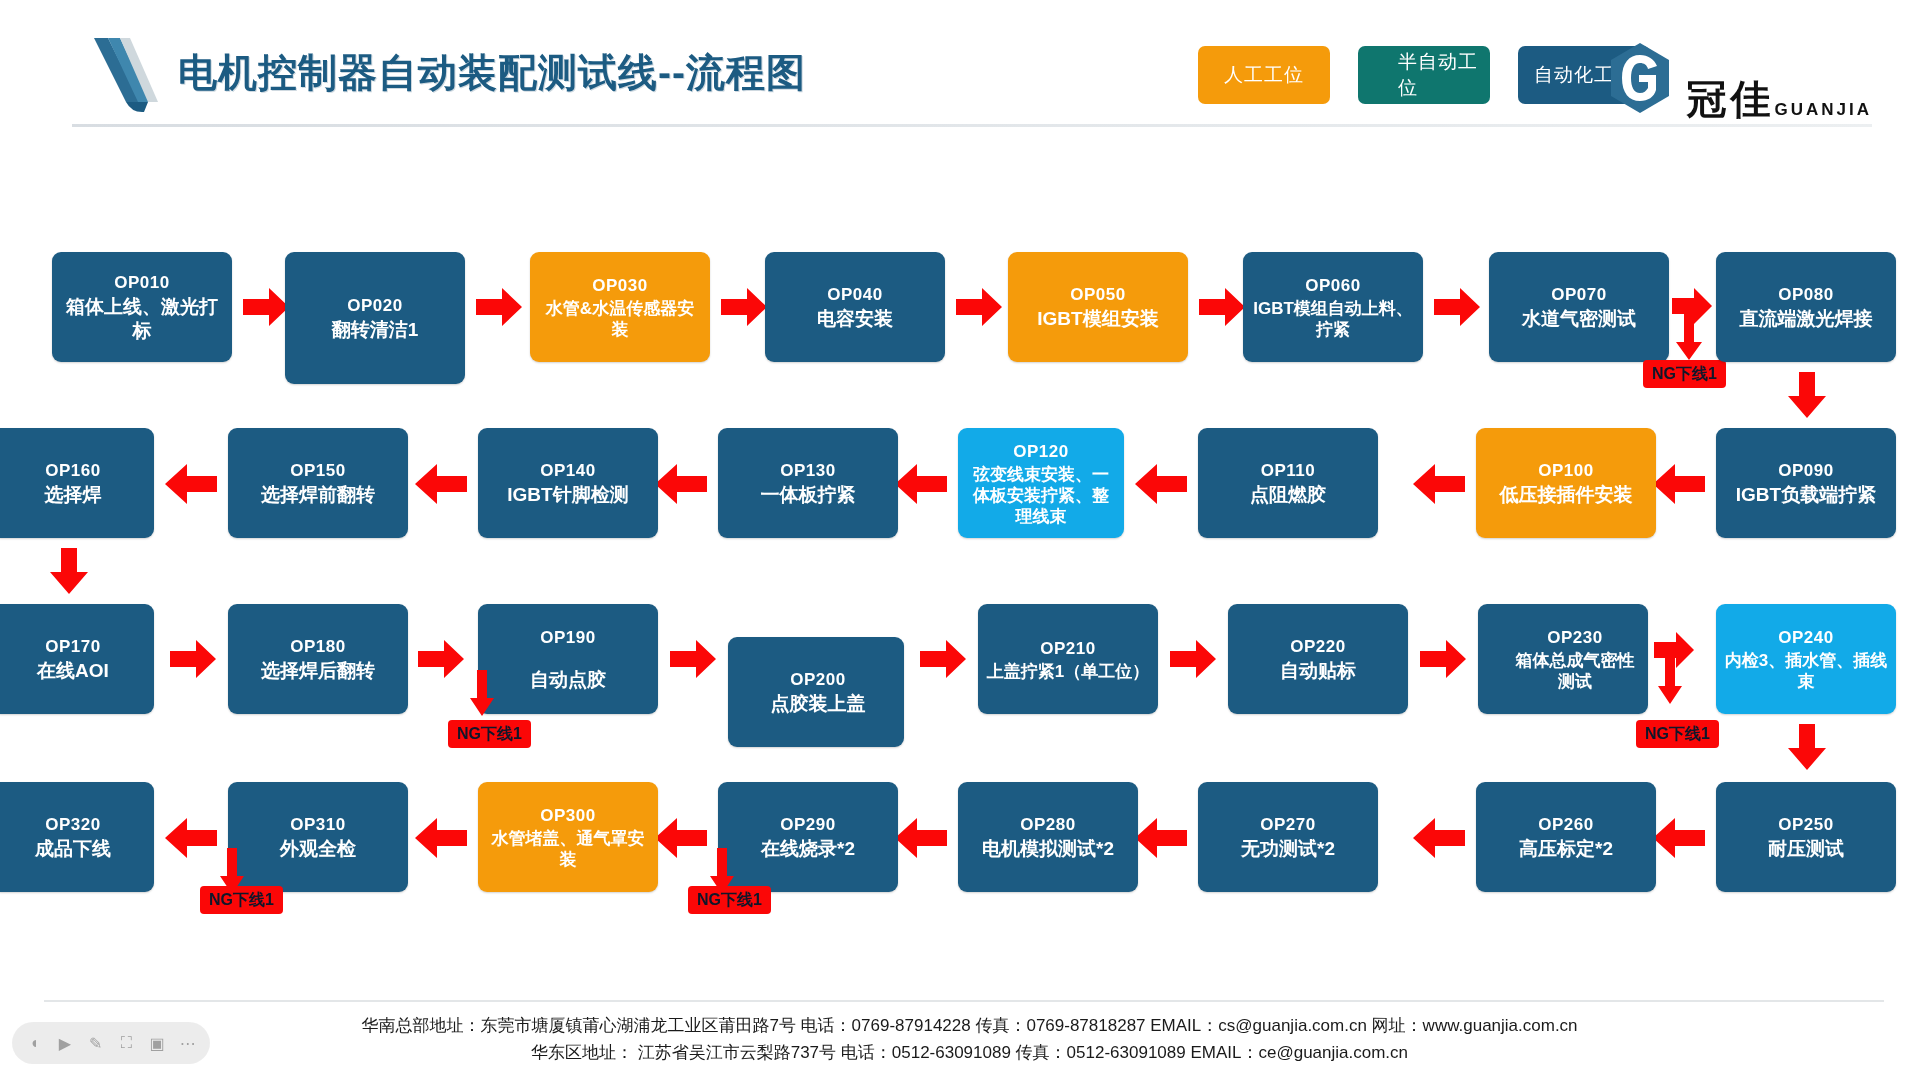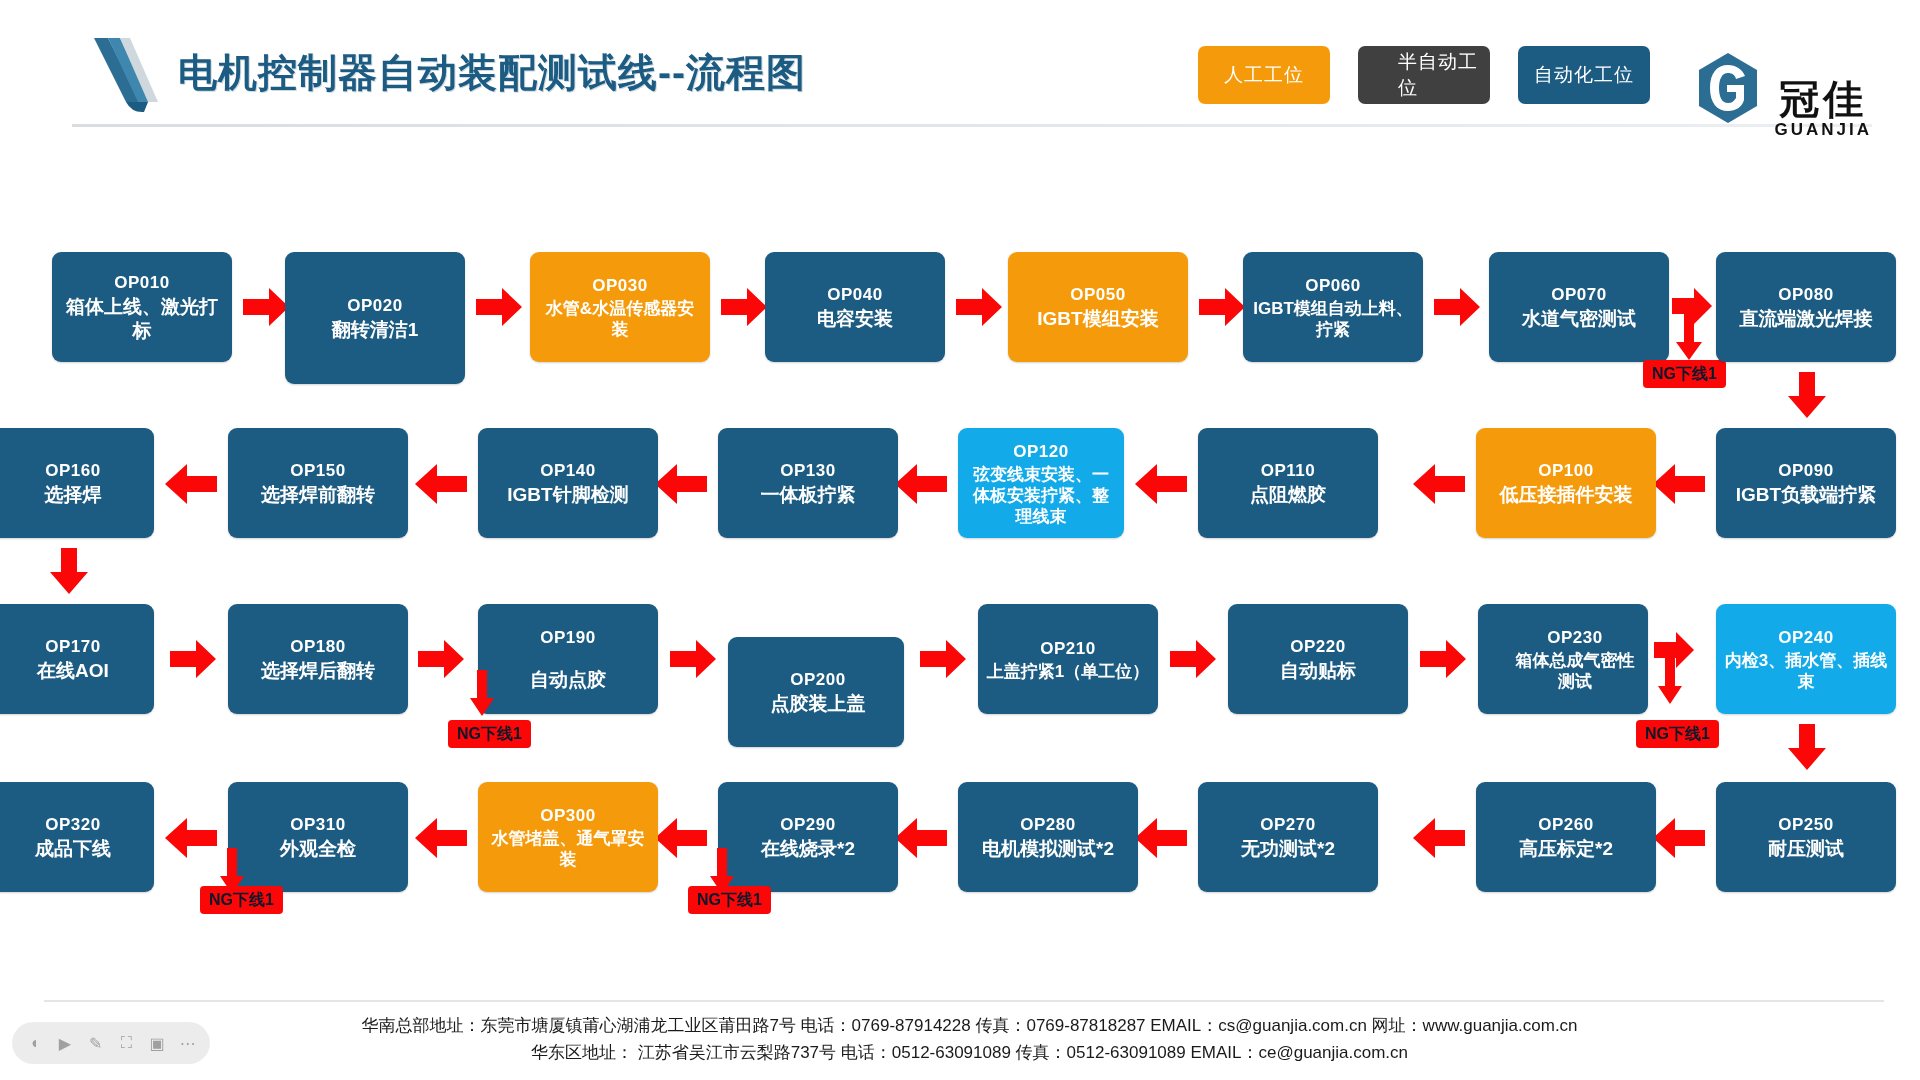--- a/index.html
+++ b/index.html
@@ -63,33 +63,33 @@
     height: 58px;
     border-radius: 7px;
     color: #ffffff;
     font-size: 19px;
     display: flex;
     align-items: center;
     justify-content: center;
     letter-spacing: 1px;
   }
   .badge-manual { background: #f59b0b; }
-  .badge-semi   { background: #404040; padding-left: 40px; }
+  .badge-semi   { background: #0f766e; padding-left: 40px; }
   .badge-auto   { background: #1c5b82; }
 
   .brand {
     position: absolute;
     right: 48px;
     top: 36px;
     display: flex;
     align-items: center;
     gap: 12px;
   }
   .brand-hex { width: 68px; height: 74px; }
-  .brand-words { display: flex; flex-direction: column; align-items: center; margin-top: 42px; }
+  .brand-words { display: flex; flex-direction: row; align-items: flex-end; margin-top: 42px; }
   .brand-cn {
     font-size: 40px;
     font-weight: bold;
     color: #111;
     letter-spacing: 4px;
     line-height: 42px;
   }
   .brand-en {
     font-size: 17px;
     font-weight: bold;

